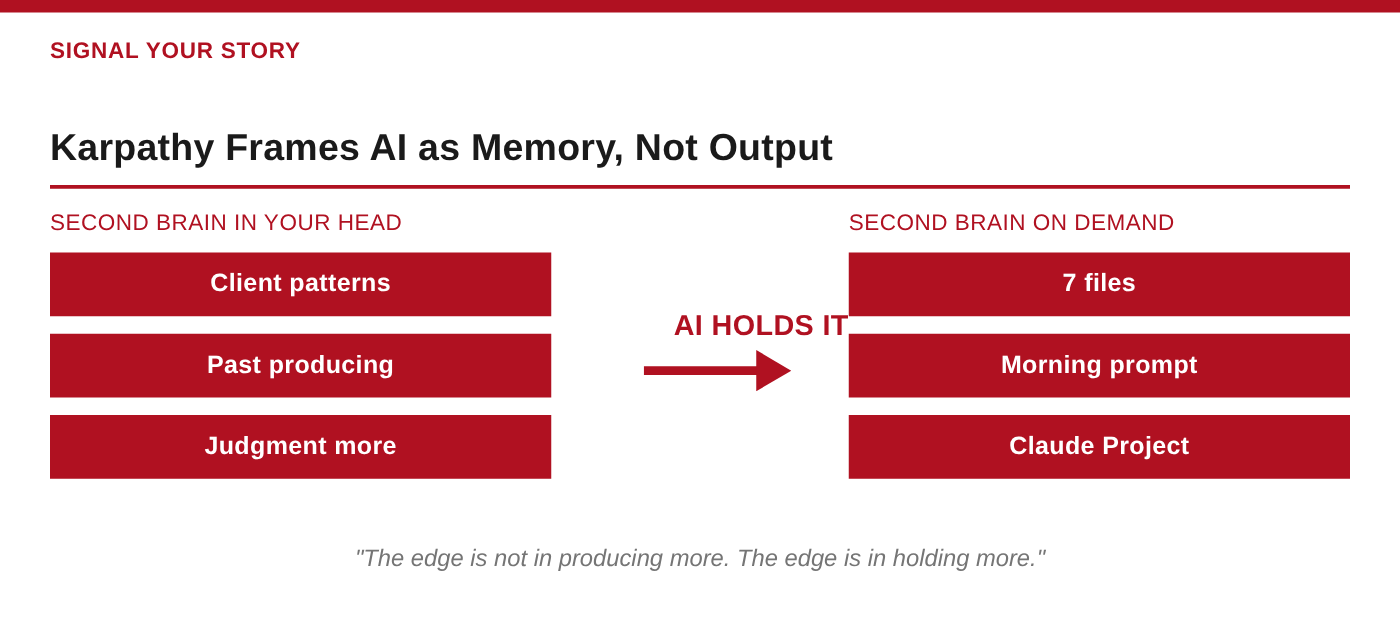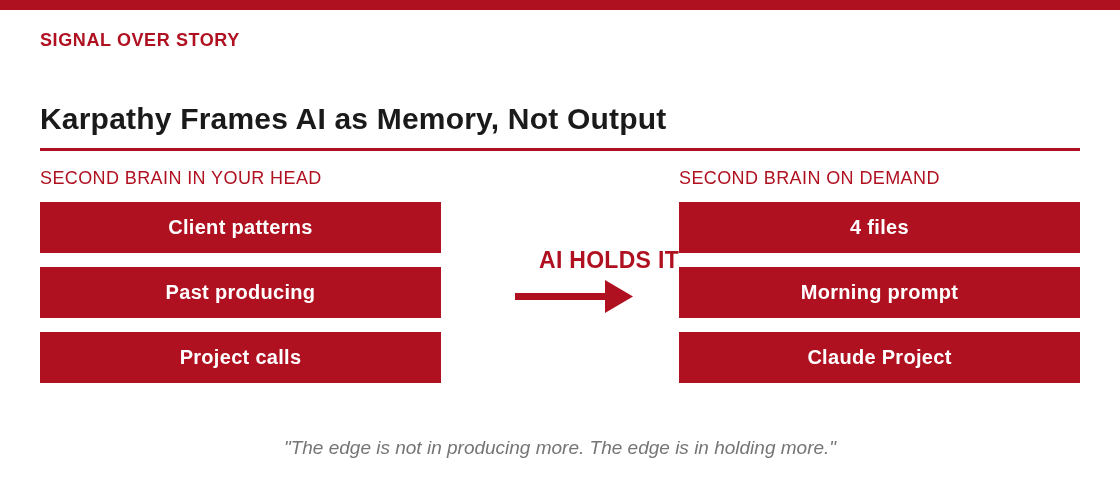--- a/index.html
+++ b/index.html
@@ -95,35 +95,35 @@
     font-size: 19px;
     font-style: italic;
     color: var(--quote-color);
   }
 </style>
 </head>
 <body>
 
 <div class="top-bar"></div>
 
-<div class="kicker">SIGNAL OVER STORY</div>
+<div class="kicker">SIGNAL YOUR STORY</div>
 <h1 class="title">Karpathy Frames AI as Memory, Not Output</h1>
 
 <div class="divider"></div>
 
 <div class="col-heading left">SECOND BRAIN IN YOUR HEAD</div>
 <div class="col-heading right">SECOND BRAIN ON DEMAND</div>
 
 <div class="box lcol row1">Client patterns</div>
 <div class="box lcol row2">Past producing</div>
-<div class="box lcol row3">Project calls</div>
+<div class="box lcol row3">Judgment more</div>
 
 <div class="center-label">AI HOLDS IT</div>
 <svg class="center-arrow" viewBox="0 0 118 33" xmlns="http://www.w3.org/2000/svg" aria-hidden="true">
   <rect x="0" y="13" width="93" height="7" fill="#B01121"></rect>
   <polygon points="90,0 118,16.5 90,33" fill="#B01121"></polygon>
 </svg>
 
-<div class="box rcol row1">4 files</div>
+<div class="box rcol row1">7 files</div>
 <div class="box rcol row2">Morning prompt</div>
 <div class="box rcol row3">Claude Project</div>
 
 <div class="quote">"The edge is not in producing more. The edge is in holding more."</div>
 
 </body></html>

